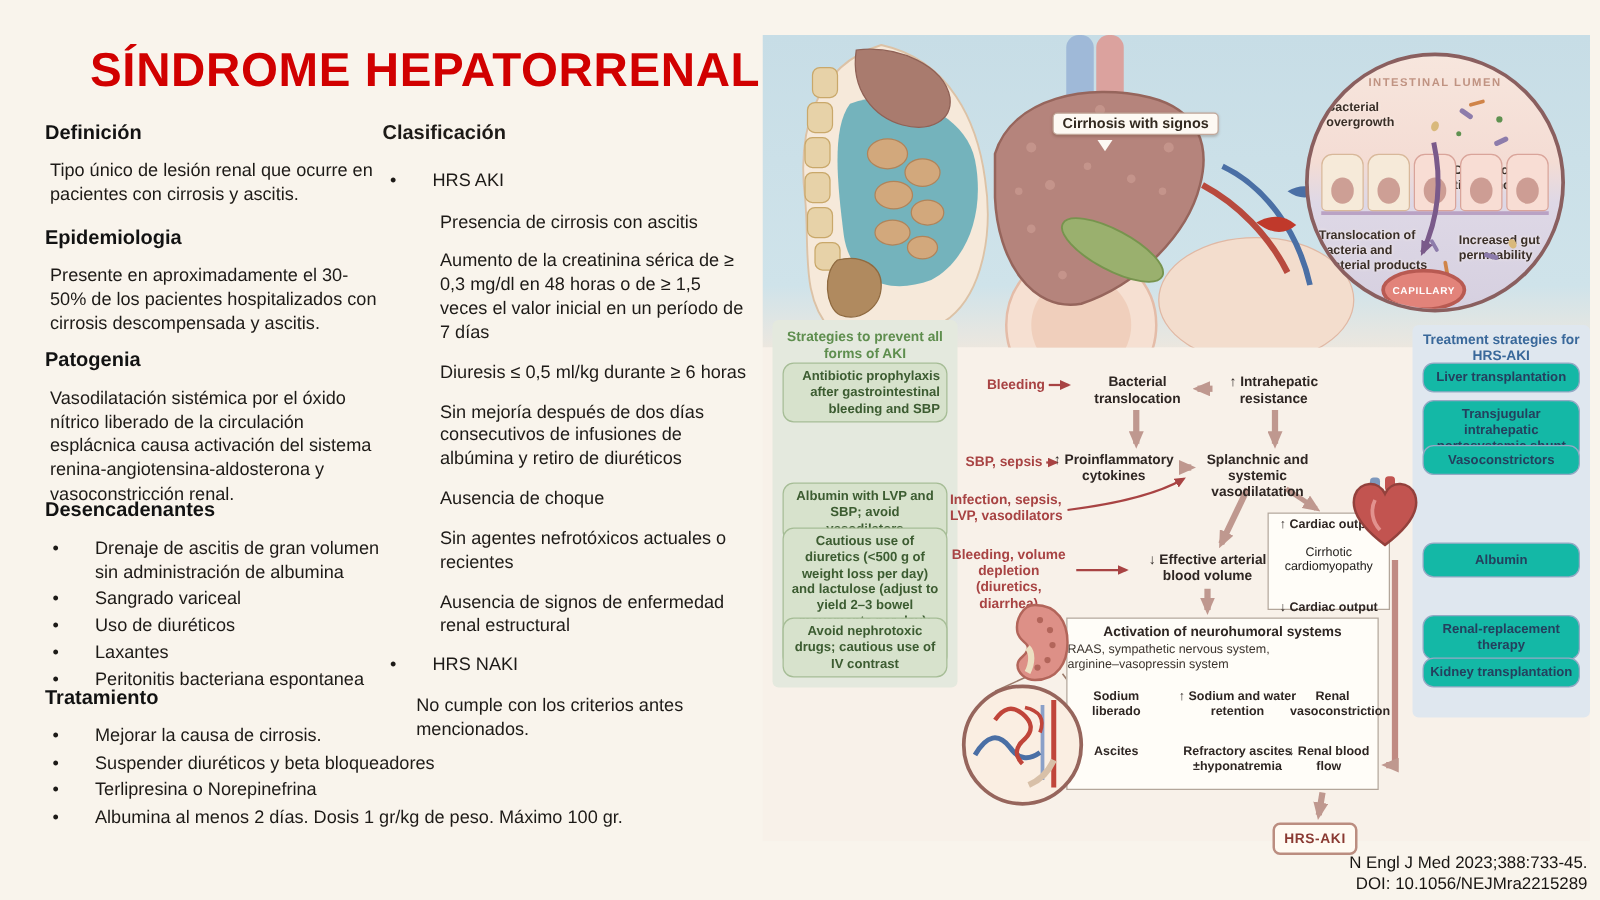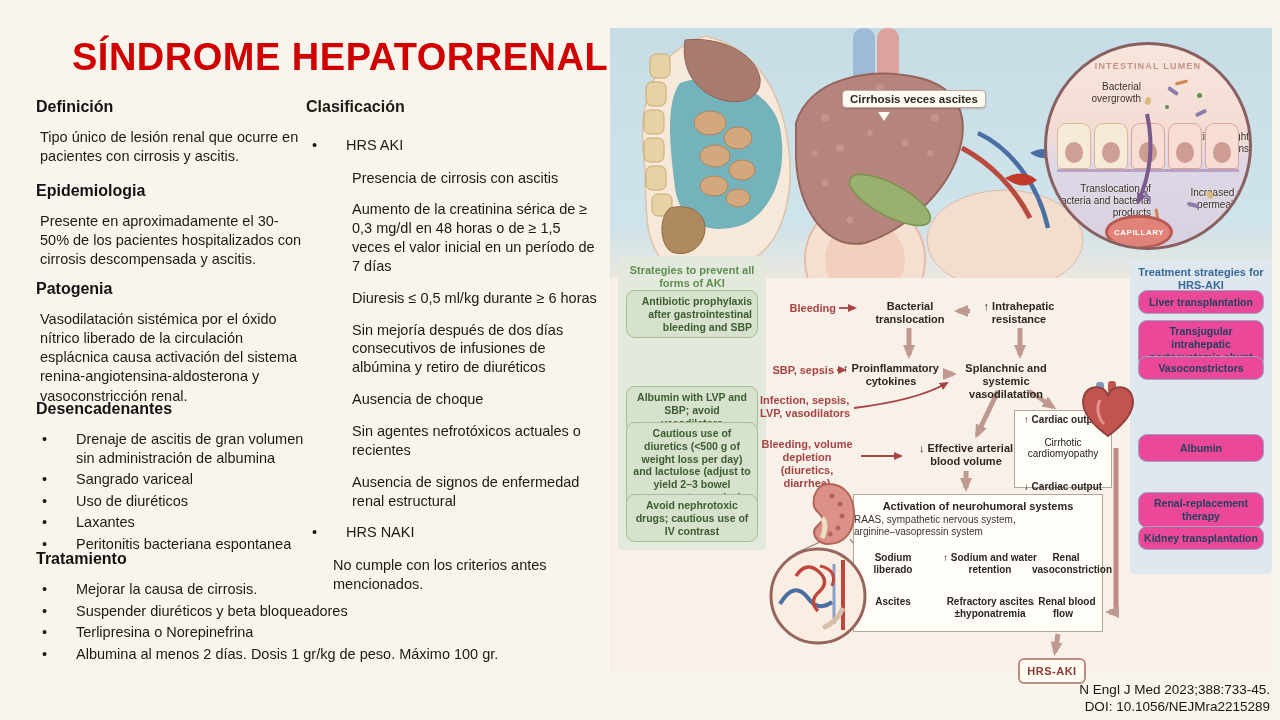--- a/index.html
+++ b/index.html
@@ -30,22 +30,22 @@
       font-weight:700;color:#32291f;box-shadow:0 1px 2px rgba(90,60,40,.25);}
   .cirr-arrow{position:absolute;left:268px;top:84px;z-index:5;width:0;height:0;
       border-left:6px solid transparent;border-right:6px solid transparent;
       border-top:9px solid #fdf9f3;}
   
   .inset{position:absolute;left:434px;top:14px;width:208px;height:208px;border-radius:50%;
       border:3px solid #8a5f5f;box-sizing:border-box;overflow:hidden;z-index:2;
       background:linear-gradient(180deg,#f7e6dd 0%,#f4dcd4 42%,#ded8e6 58%,#d6d0e0 100%);}
   .inset .ititle{position:absolute;left:0;right:0;top:16px;text-align:center;font-size:9px;
       font-weight:700;letter-spacing:1.2px;color:#c09382;}
-  .ilabel{position:absolute;font-size:10px;font-weight:400;color:#3a2f28;line-height:1.18;
-      text-align:right;text-shadow:0 0 3px rgba(255,245,240,.9);}
+  .ilabel{position:absolute;font-size:10px;font-weight:700;color:#3a2f28;line-height:1.18;
+      text-align:left;text-shadow:0 0 3px rgba(255,245,240,.9);}
   .cells{position:absolute;left:10px;right:10px;top:78px;height:46px;display:flex;gap:3px;
       border-bottom:3px solid #b9a2c4;z-index:1;}
   .cell{flex:1;border:1.5px solid #d9a49a;border-radius:9px 9px 4px 4px;background:#f8ddd4;
       position:relative;}
   .cell.pale{background:#f6ead9;border-color:#d8b89a;}
   .cell::after{content:"";position:absolute;left:22%;right:22%;top:42%;bottom:5px;
       border-radius:50%;background:#c59288;opacity:.85;}
   .capillary{position:absolute;left:58px;top:170px;width:68px;height:34px;border-radius:50%;
       background:#e2837a;border:3px solid #b85a52;box-sizing:border-box;display:flex;
       align-items:center;justify-content:center;color:#fff;font-size:8px;font-weight:700;
@@ -55,21 +55,21 @@
   .panel{position:absolute;border-radius:5px;z-index:2;}
   .prevention{left:8px;top:228px;width:148px;height:294px;background:#e4e9de;}
   .treatment{left:520px;top:232px;width:142px;height:314px;background:#dfe7ef;}
   .ptitle{position:absolute;left:4px;right:4px;text-align:center;font-size:11px;
       font-weight:700;line-height:1.2;}
   .prevention .ptitle{top:8px;color:#5e8e4e;}
   .treatment .ptitle{top:6px;color:#39689a;}
   .gbox{position:absolute;left:8px;right:8px;background:#d7e2cc;border:1.5px solid #a6bd96;
       border-radius:9px;color:#3c5c31;font-weight:700;font-size:10.5px;line-height:1.22;
       text-align:center;padding:4px 5px;box-sizing:border-box;}
-  .bbox{position:absolute;left:8px;right:8px;background:#ec4899;border:1.5px solid #93a9c4;
+  .bbox{position:absolute;left:8px;right:8px;background:#14b8a6;border:1.5px solid #93a9c4;
       border-radius:9px;color:#24405e;font-weight:700;font-size:10.5px;line-height:1.22;
       text-align:center;padding:4px 5px;box-sizing:border-box;
       display:flex;align-items:center;justify-content:center;}
   
   .overlay{position:absolute;left:0;top:0;z-index:3;pointer-events:none;}
   .trig{position:absolute;color:#a84343;font-weight:700;font-size:11px;line-height:1.18;z-index:4;}
   .node{position:absolute;color:#2e2623;font-weight:700;font-size:11px;line-height:1.18;
       text-align:center;z-index:4;}
   .wbox{position:absolute;background:#fffdf8;border:1px solid #b3a69a;z-index:3;box-sizing:border-box;}
   .cardiac .cline{position:absolute;left:2px;right:2px;text-align:center;font-size:10px;line-height:1.1;}
@@ -224,21 +224,21 @@
           <circle cx="205" cy="125" r="3"></circle>
       </g>
       <ellipse cx="280" cy="172" rx="45" ry="16" fill="#9ab06e" stroke="#77944e" stroke-width="1.5" transform="rotate(28 280 172)"></ellipse>
 
       <path d="M352,120 C380,135 405,160 420,190" stroke="#b84a3e" stroke-width="5" fill="none"></path>
       <path d="M368,105 C400,120 428,155 438,200" stroke="#4a6fa5" stroke-width="4.5" fill="none"></path>
       <path d="M395,150 q18,-10 32,2 q-14,12 -32,-2" fill="#c0392b"></path>
       <path d="M420,125 q14,-8 26,0 q-12,10 -26,0" fill="#4a6fa5"></path>
     </svg>
 
-    <div class="cirr-label">Cirrhosis veces ascites</div>
+    <div class="cirr-label">Cirrhosis with signos</div>
     <div class="cirr-arrow"></div>
 
     <div class="inset">
       <div class="ititle">INTESTINAL LUMEN</div>
       <div class="ilabel" style="left:14px;top:36px;width:80px;">Bacterial overgrowth</div>
       <div class="cells">
         <span class="cell pale"></span>
         <span class="cell pale"></span>
         <span class="cell"></span>
         <span class="cell"></span>

